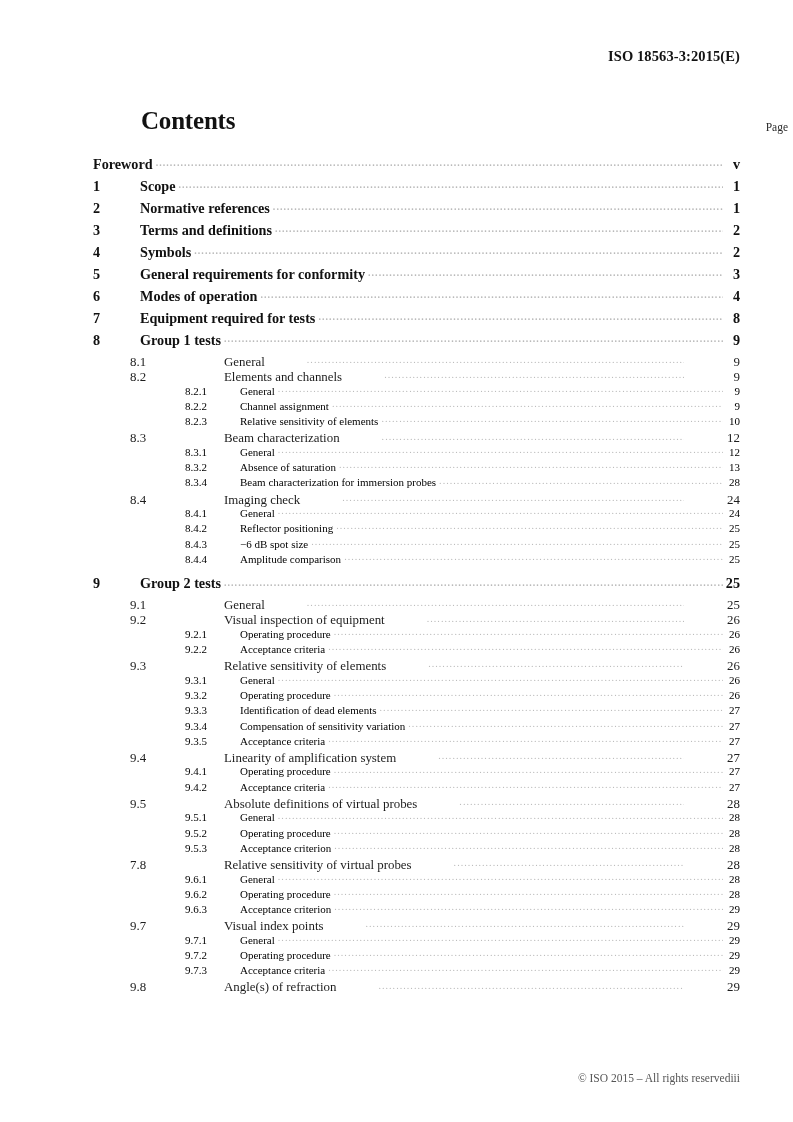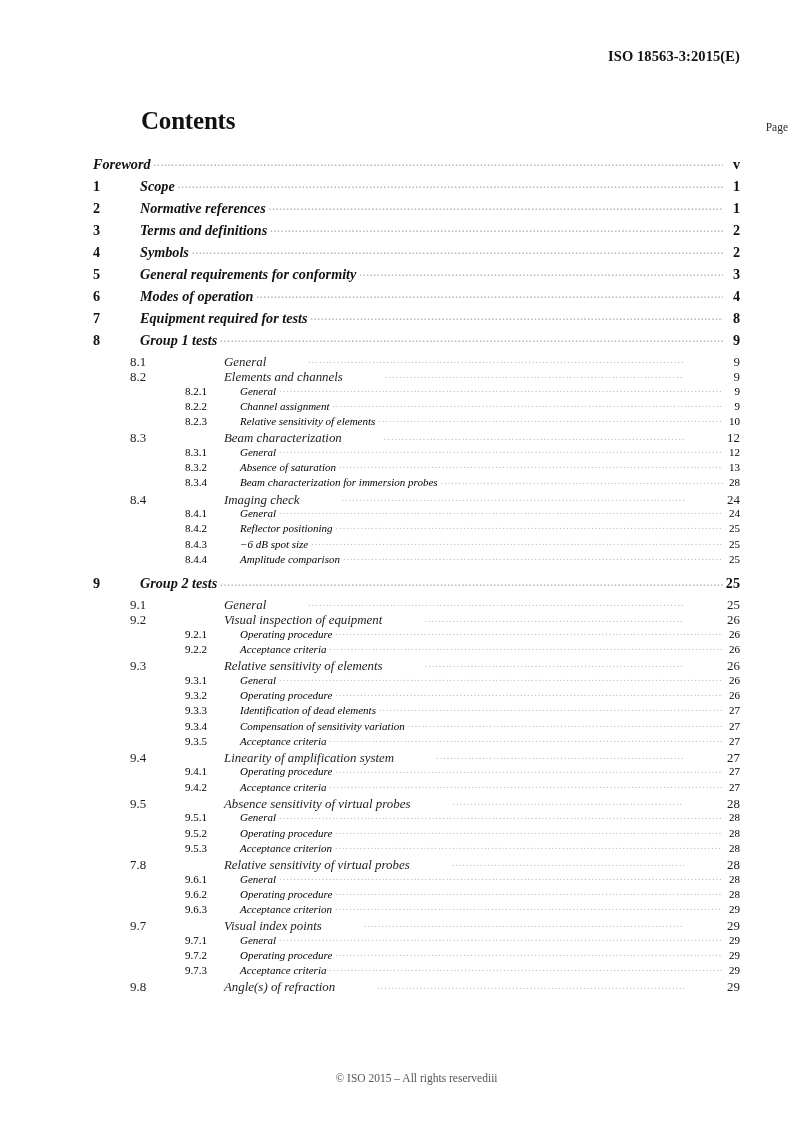--- a/index.html
+++ b/index.html
@@ -80,21 +80,20 @@
     white-space: nowrap;
   }
 
   .toc-entry .num {
     flex: 0 0 auto;
     text-align: left;
   }
   .toc-entry .label {
     flex: 0 0 auto;
     padding-right: 2px;
-    font-style: italic;
   }
   .toc-entry .leader {
     flex: 1 1 auto;
     overflow: hidden;
     height: 1em;
     position: relative;
     margin: 0 1px;
   }
   .toc-entry .leader::before {
     content: "........................................................................................................................................................................................................................................................................................";
@@ -160,21 +159,21 @@
   .gap-before { margin-top: 7px; }
 
   
   .footer {
     position: absolute;
     left: 93px;
     top: 1072px;
     width: 647px;
     display: flex;
     align-items: baseline;
-    justify-content: center;
+    justify-content: flex-end;
     font-family: "Liberation Serif", serif;
     font-size: 11.5px;
     color: #555555;
   }
   .footer .folio { color: #555555; }
 </style>
 </head>
 <body>
 
 <div class="page">
@@ -404,21 +403,21 @@
         <span class="pg">27</span>
       </div>
       <div class="toc-entry lvl3">
         <span class="num">9.4.2</span>
         <span class="label">Acceptance criteria</span>
         <span class="leader"></span>
         <span class="pg">27</span>
       </div>
       <div class="toc-entry lvl2">
         <span class="num">9.5</span>
-        <span class="label">Absence sensitivity of virtual probes</span>
+        <span class="label">Absolute definitions of virtual probes</span>
         <span class="leader"></span>
         <span class="pg">28</span>
       </div>
       <div class="toc-entry lvl3">
         <span class="num">9.5.1</span>
         <span class="label">General</span>
         <span class="leader"></span>
         <span class="pg">28</span>
       </div>
       <div class="toc-entry lvl3">

